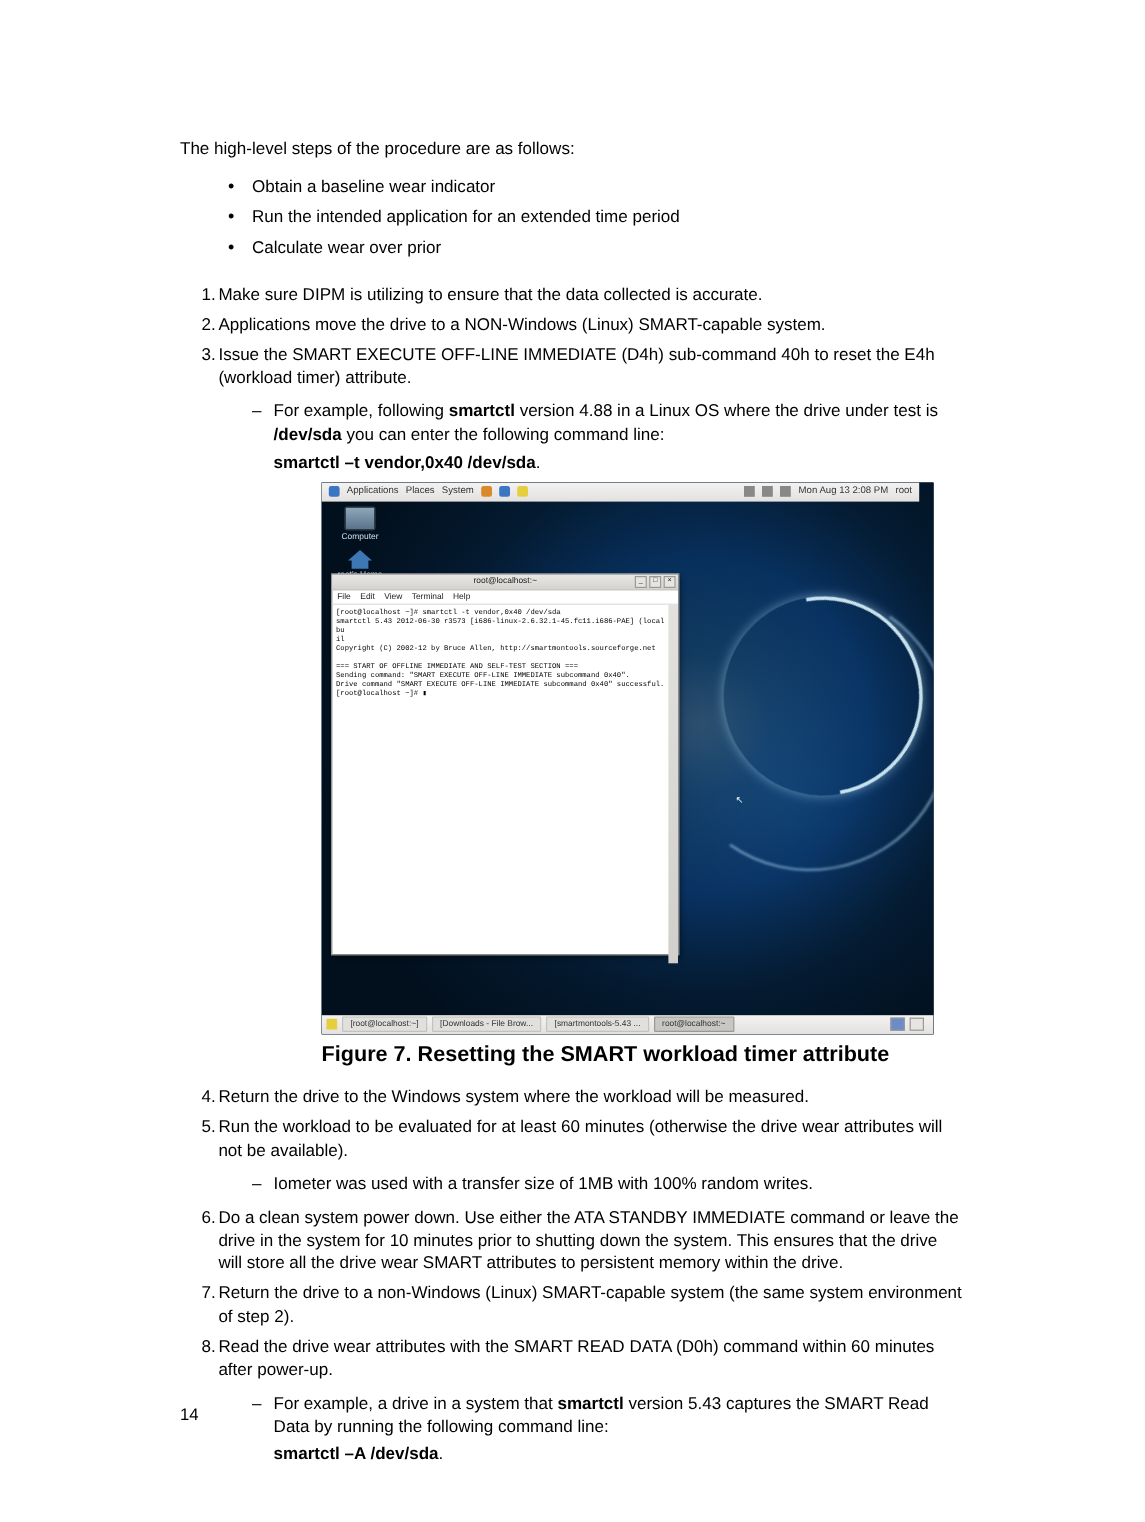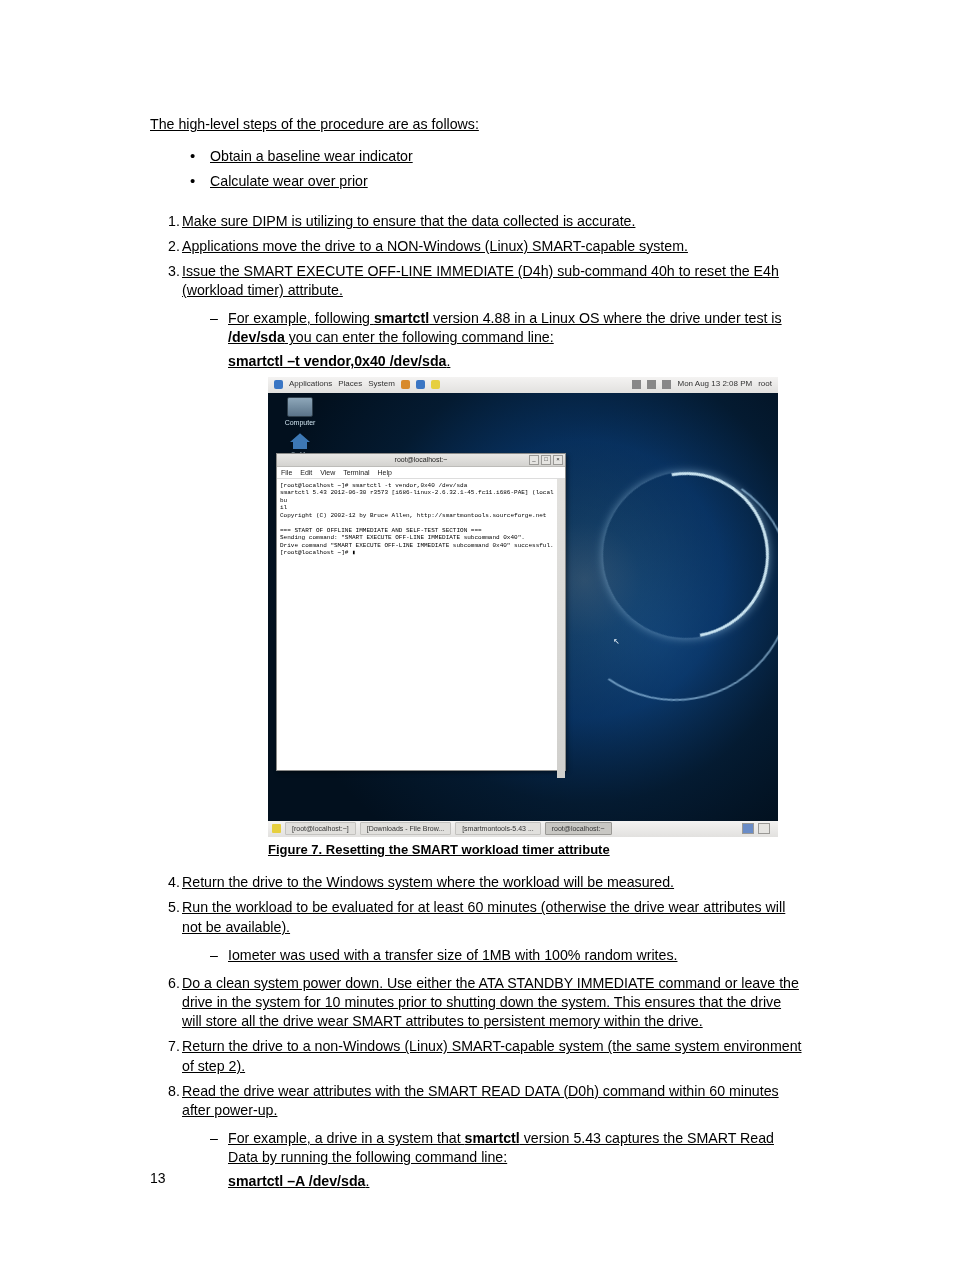--- a/index.html
+++ b/index.html
@@ -12,21 +12,20 @@
   }
   .page {
     width: 884px;
     height: 1268px;
     position: relative;
     margin: 0 auto;
     box-sizing: border-box;
     padding: 115px 115px 0 115px;
     font-size: 14.2px;
     line-height: 1.35;
-    text-decoration: underline;
   }
   .intro { margin-bottom: 10px; }
   .bullets {
     list-style: none;
     margin: 0 0 14px 0;
     padding: 0 0 0 46px;
   }
   .bullets li {
     position: relative;
     padding: 3px 0 3px 14px;
@@ -112,21 +111,21 @@
     border: 2px solid rgba(180,225,255,0.55);
     border-radius: 50%;
     border-top-color: transparent;
     border-left-color: transparent;
     top: 90px; left: 290px;
     transform: rotate(-10deg);
     filter: blur(0.7px);
   }
   .gnome-top {
     position: absolute;
-    top: 0; left: 0; right: 0;
+    top: 0; left: 0; right: 12px;
     height: 16px;
     background: linear-gradient(#f4f3f2, #e2e1df);
     font-size: 8px;
     display: flex;
     align-items: center;
     padding: 0 6px;
     color: #333;
     gap: 6px;
   }
   .gnome-top .spacer { flex: 1; }
@@ -254,21 +253,21 @@
   }
   .gnome-bottom .spacer { flex: 1; }
   .gnome-bottom .ws {
     width: 10px; height: 9px;
     border: 1px solid #9a9996;
     background: #e6e5e2;
   }
   .gnome-bottom .ws.active { background: #6a8cc7; }
   .fig-caption {
     font-weight: bold;
-    font-size: 13px;
+    font-size: 18px;
     margin-top: 4px;
   }
   .nested-text { display: block; }
   .page-number {
     position: absolute;
     left: 115px;
     bottom: 80px;
     font-size: 14px;
   }
   .tiny-cursor {
@@ -286,20 +285,21 @@
 </style>
 </head>
 <body>
 
 <div class="page">
 
   <div class="intro">The high-level steps of the procedure are as follows:</div>
 
   <ul class="bullets">
     <li>Obtain a baseline wear indicator</li>
+    <li>Run the intended application for an extended time period</li>
     <li>Calculate wear over prior</li>
   </ul>
 
   <ol class="numbered">
     <li>Make sure DIPM is utilizing to ensure that the data collected is accurate.</li>
     <li>Applications move the drive to a NON-Windows (Linux) SMART-capable system.</li>
     <li>
       <span>Issue the SMART EXECUTE OFF-LINE IMMEDIATE (D4h) sub-command 40h to reset the E4h (workload timer) attribute.</span>
       <ul class="dashlist">
         <li>
@@ -401,14 +401,14 @@
         <li>
           <span class="nested-text">
             <span>For example, a drive in a system that </span><span class="bold">smartctl</span><span> version 5.43 captures the SMART Read Data by running the following command line:</span>
           </span>
           <span class="cmd"><span>smartctl –A /dev/sda</span><span style="font-weight:normal">.</span></span>
         </li>
       </ul>
     </li>
   </ol>
 
-  <div class="page-number">13</div>
+  <div class="page-number">14</div>
 </div>
 
 </body></html>

